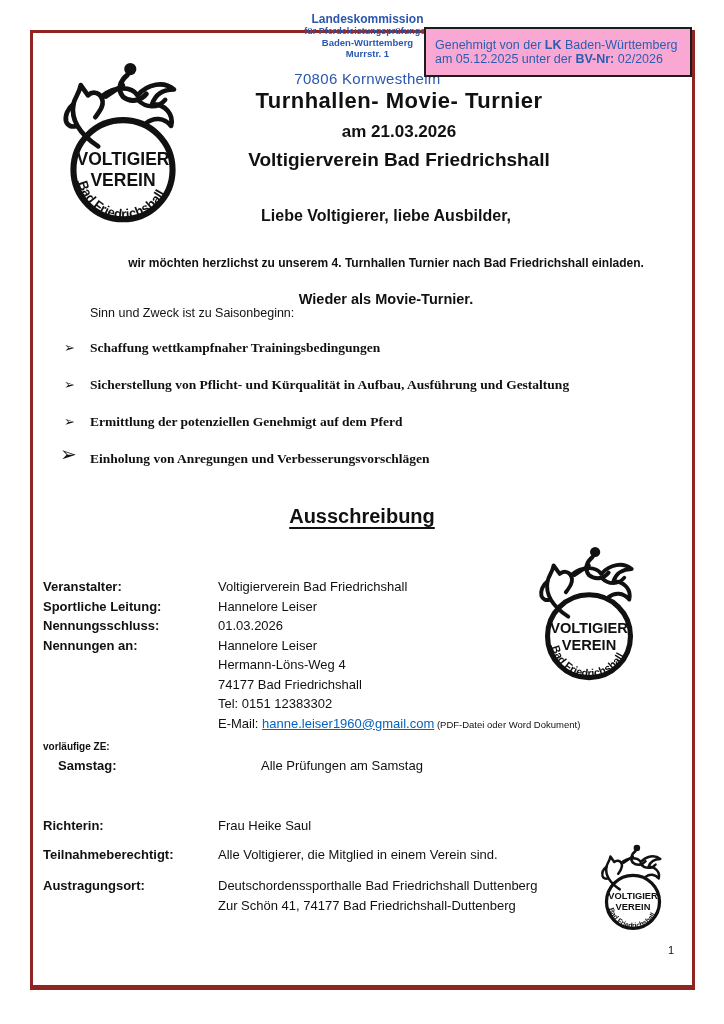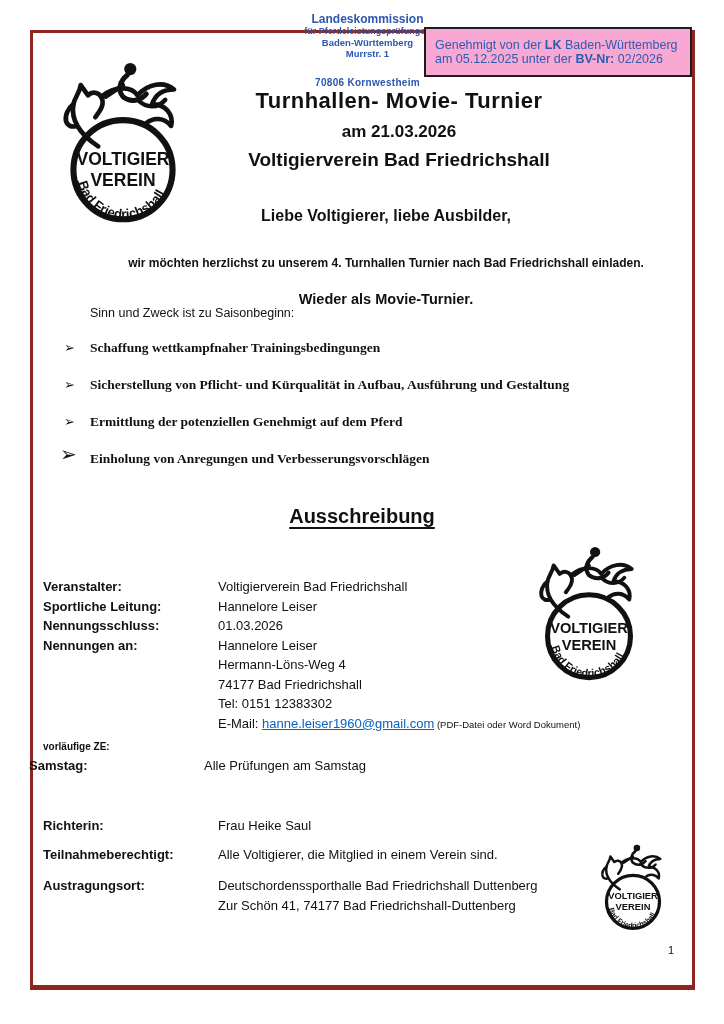--- a/index.html
+++ b/index.html
@@ -8,21 +8,21 @@
   .abs{position:absolute;}
 
   
   .frame{left:30px;top:30px;width:659px;height:952px;border:3px solid #8f2420;border-bottom-width:5px;}
 
   
   .stamp{left:255px;top:12px;width:225px;text-align:center;color:#2b57ae;line-height:1.18;}
   .stamp .s1{font-size:12px;font-weight:bold;}
   .stamp .s2{font-size:9px;font-weight:bold;}
   .stamp .s3{font-size:9.5px;font-weight:bold;}
-  .stamp .s5{font-size:10px;font-weight:bold;margin-top:18px;letter-spacing:.3px;}
+  .stamp .s5{font-size:15px;font-weight:normal;margin-top:11px;letter-spacing:.3px;}
 
   
   .approval{left:424px;top:27px;width:268px;height:50px;border:2px solid #1c1c1c;background:#f9a8d4;
             padding:5px 9px;box-sizing:border-box;display:flex;flex-direction:column;justify-content:center;
             font-size:12.5px;color:#2a5db0;z-index:5;}
   .approval b{font-weight:bold;}
 
   
   .titleblock{left:110px;right:36px;top:88px;text-align:center;}
   .title{font-size:22px;font-weight:bold;letter-spacing:.5px;}
@@ -45,21 +45,21 @@
   .section-title{left:30px;right:30px;top:505px;text-align:center;font-size:20px;font-weight:bold;
                  text-decoration:underline;text-underline-offset:4px;}
 
   .grid{display:grid;grid-template-columns:175px auto;font-size:13px;line-height:19.5px;}
   .grid .lbl{font-weight:bold;}
   .details{left:43px;top:577px;width:620px;}
   .email-note{font-size:9.5px;color:#111;}
   a.email{color:#0563C1;text-decoration:underline;text-align:right;}
 
   .ze-note{left:43px;top:741px;font-size:10px;font-weight:bold;}
-  .samstag{left:29px;top:756px;width:620px;}
+  .samstag{left:58px;top:756px;width:620px;gap:28px;}
   .richterin{left:43px;top:816px;width:620px;}
   .teilnahme{left:43px;top:845px;width:620px;}
   .austragung{left:43px;top:876px;width:620px;}
 
   .pagenum{left:668px;top:944px;font-size:11px;}
 
   .logo1{left:50px;top:56px;}
   .logo2{left:528px;top:541px;}
   .logo3{left:594px;top:841px;}
   svg{display:block;}

